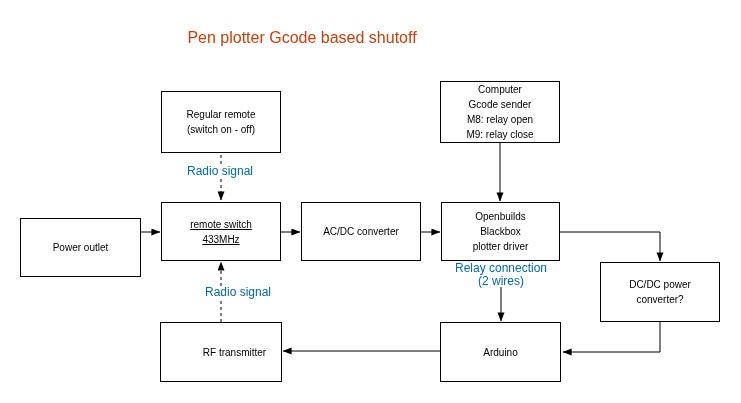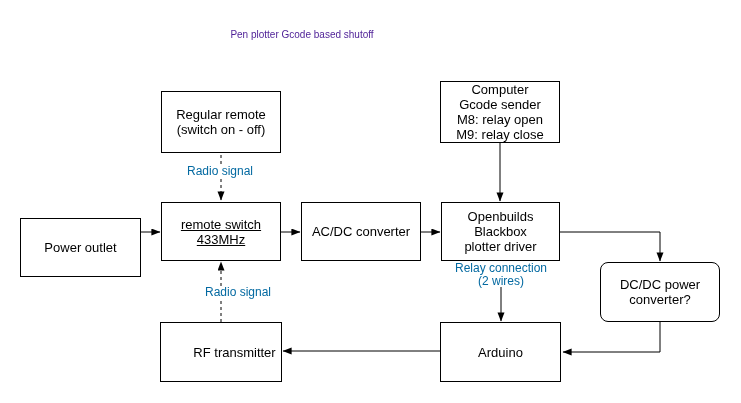--- a/index.html
+++ b/index.html
@@ -18,34 +18,34 @@
   .edges {
     position: absolute;
     left: 0;
     top: 0;
     width: 741px;
     height: 403px;
   }
   .title {
     position: absolute;
     transform: translateX(-50%);
-    font-size: 10px;
-    color: #4c1d95;
+    font-size: 16px;
+    color: #c2410c;
     white-space: nowrap;
   }
   .node {
     position: absolute;
     box-sizing: border-box;
     border: 1px solid #000000;
     background: #ffffff;
     display: flex;
     align-items: center;
     justify-content: center;
     text-align: center;
-    font-size: 13px;
+    font-size: 10px;
     line-height: 15px;
     color: #000000;
     white-space: pre-line;
   }
   .edge-label {
     position: absolute;
     transform: translateX(-50%);
     background: #ffffff;
     font-size: 12px;
     line-height: 12.5px;
@@ -102,21 +102,21 @@
 
   <div class="node" style="left:161px; top:202px; width:120px; height:59px;text-decoration:underline;">remote switch
 433MHz</div>
 
   <div class="node" style="left:301px; top:202px; width:120px; height:59px;">AC/DC converter</div>
 
   <div class="node" style="left:441px; top:202px; width:119px; height:59px;">Openbuilds
 Blackbox
 plotter driver</div>
 
-  <div class="node" style="left:600px; top:262px; width:120px; height:60px;border-radius:8px;">DC/DC power
+  <div class="node" style="left:600px; top:262px; width:120px; height:60px;">DC/DC power
 converter?</div>
 
   <div class="node" style="left:160px; top:322px; width:122px; height:60px;padding-left:27px;">RF transmitter</div>
 
   <div class="node" style="left:440px; top:322px; width:121px; height:60px;">Arduino</div>
 
   <div class="edge-label" style="left:220px; top:165px;">Radio signal</div>
 
   <div class="edge-label" style="left:238px; top:286px;">Radio signal</div>
 

